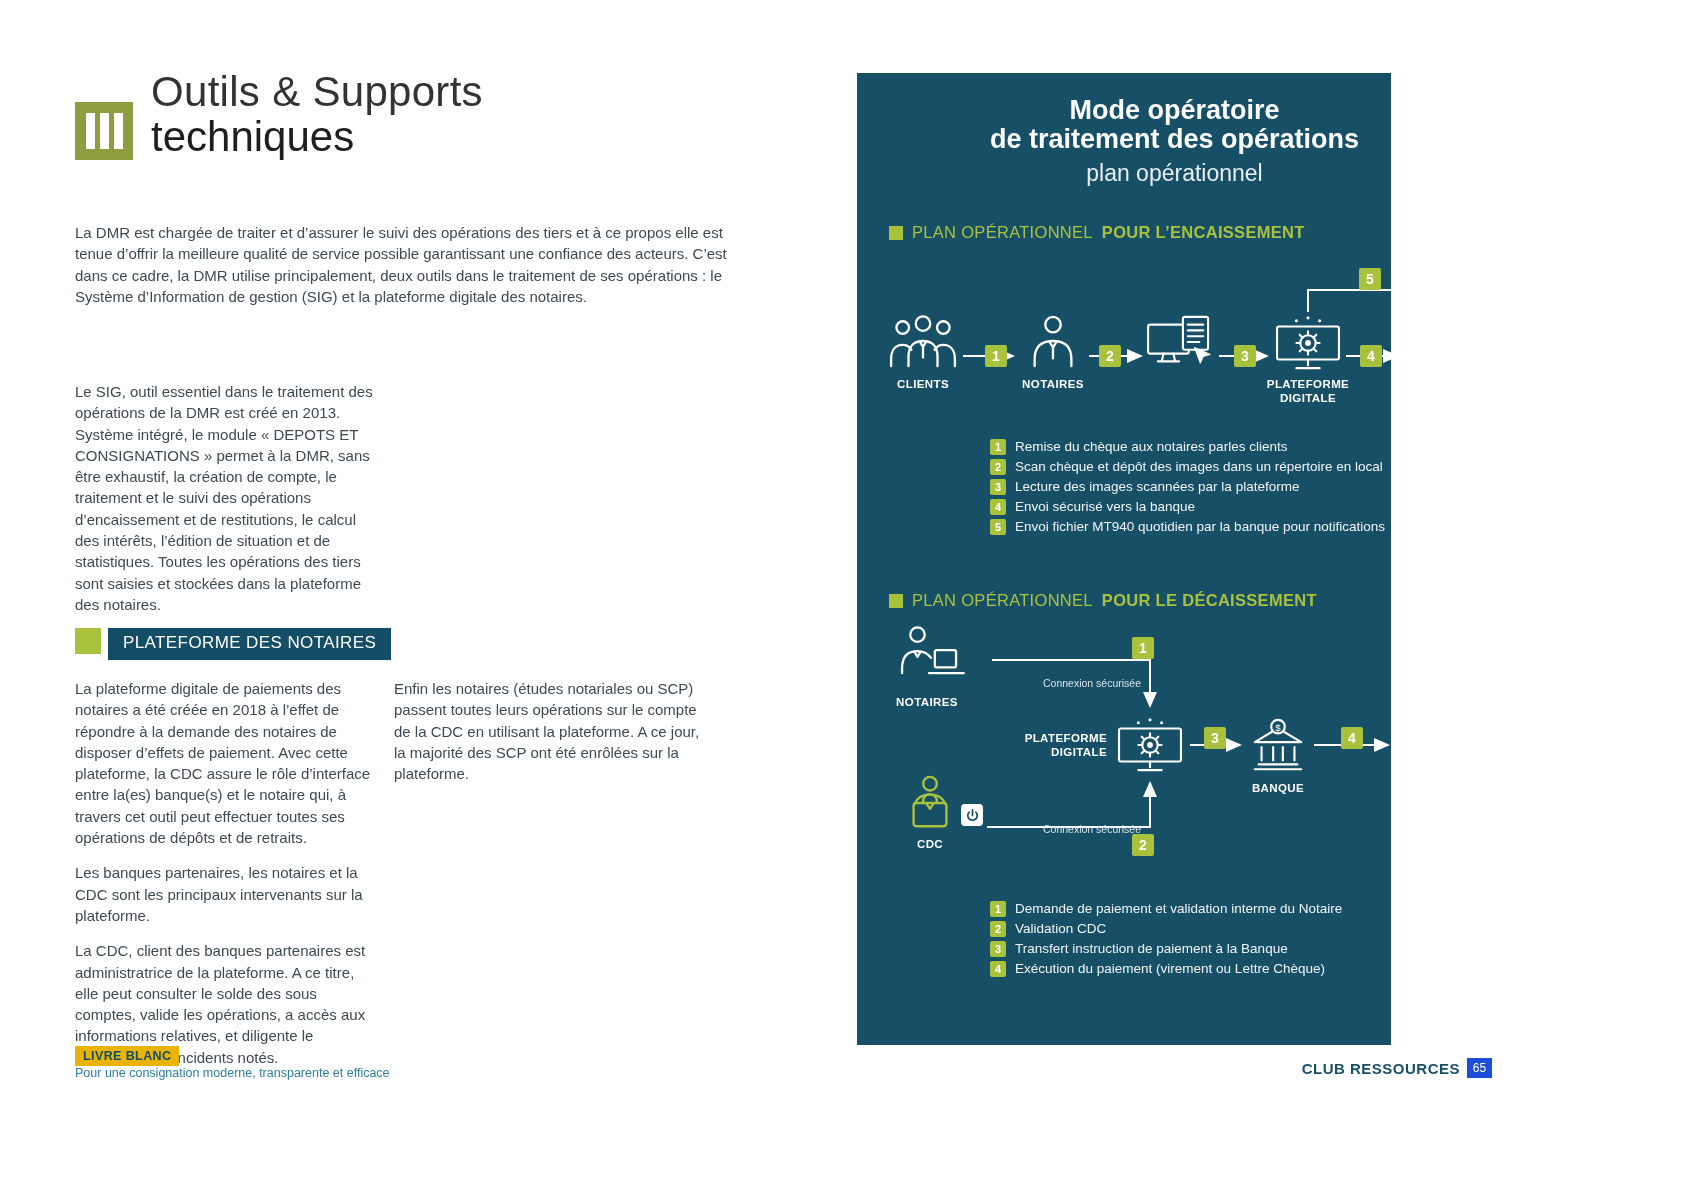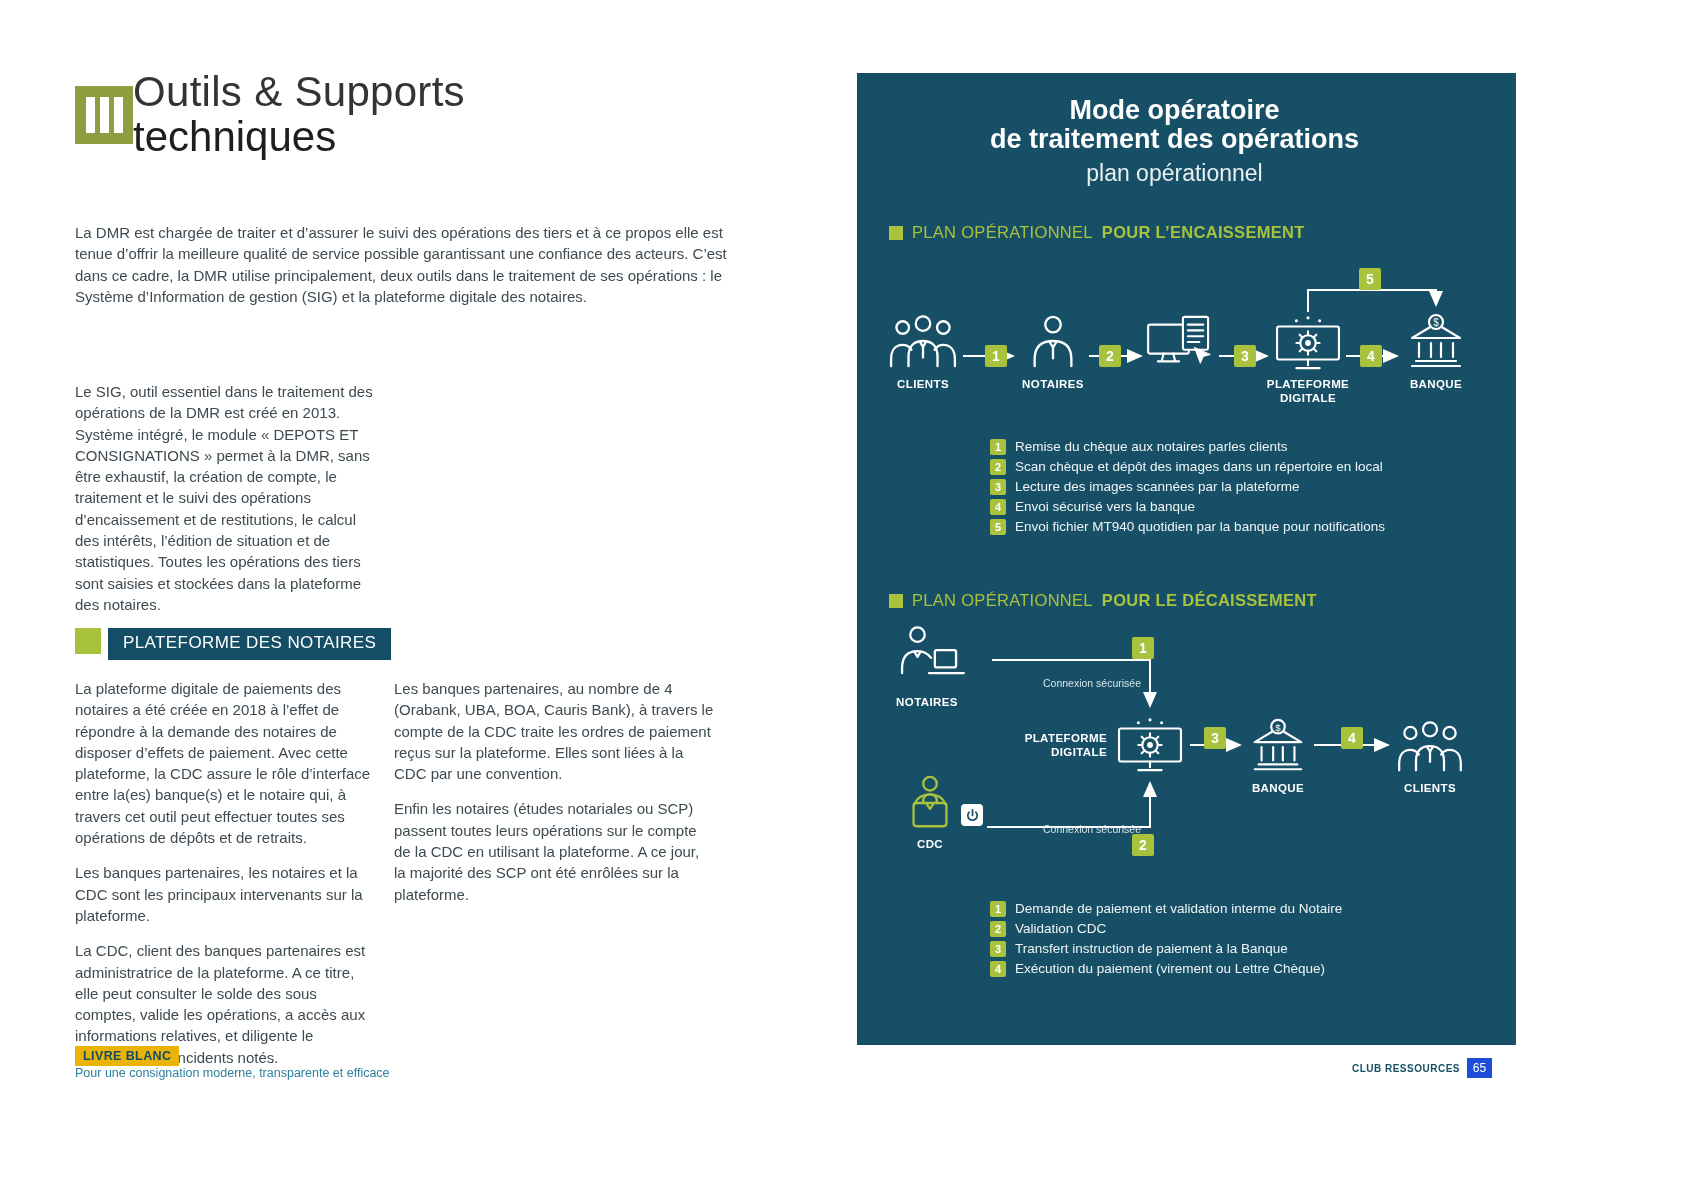--- a/index.html
+++ b/index.html
@@ -2,55 +2,55 @@
 <html><head>
 <meta charset="utf-8">
 <style>
   * { margin:0; padding:0; box-sizing:border-box; }
   html,body { background:#ffffff; }
   body { font-family:"Liberation Sans", sans-serif; }
   .page { position:relative; width:1697px; height:1200px; background:#fff; overflow:hidden; }
   .abs { position:absolute; }
 
   
-  .hdr { left:75px; top:70px; display:flex; align-items:center; }
+  .hdr { left:75px; top:70px; display:flex; align-items:flex-end; gap:18px; }
   .logo { width:58px; height:58px; background:#8C9E3F; display:flex; align-items:center; justify-content:center; gap:5px; }
   .logo i { display:block; width:9px; height:36px; background:#fff; }
   .title1 { font-size:42px; font-weight:400; color:#333; letter-spacing:.3px; line-height:1.05; }
   .title2 { font-size:42px; font-weight:400; color:#1e1e1e; line-height:1.1; }
   .body-text { font-size:15px; line-height:1.42; color:#3e4a51; }
   .para + .para { margin-top:14px; }
   .sec-header { display:flex; align-items:flex-start; gap:7px; }
   .sec-square { width:26px; height:26px; background:#A9C23D; flex:none; }
   .sec-banner { background:#134D66; color:#fff; font-size:17px; padding:5px 15px 7px; letter-spacing:.4px; white-space:nowrap; }
   .twocol { display:flex; gap:22px; }
   .col1 { width:297px; } .col2 { width:320px; }
   .lb-badge { display:inline-block; background:#eab308; color:#134D66; font-size:12.5px; font-weight:700; padding:3px 8px; letter-spacing:.4px; }
   .tagline { font-size:12.5px; color:#2E7F9E; }
 
   
-  .panel { left:857px; top:73px; width:659px; height:972px; background:#174F66;padding-left:28px; }
+  .panel { left:857px; top:73px; width:534px; height:972px; background:#174F66;padding-left:28px; }
   .panel-title { left:0; top:24px; width:635px; text-align:center; color:#fff; }
   .pt-b { font-size:27px; font-weight:700; line-height:1.0; margin-bottom:7px; }
   .pt-r { font-size:23px; font-weight:400; color:#E9EFF1; }
   .plan-heading { display:flex; align-items:center; gap:9px; font-size:16.5px; letter-spacing:.3px; color:#A9C23D; }
   .plan-square { width:14px; height:14px; background:#A9C23D; flex:none; }
   .ph-bold { font-weight:700; }
   .badge { width:22px; height:22px; background:#A9C23D; color:#fff; font-weight:700; font-size:14px;
            display:flex; align-items:center; justify-content:center; border-radius:2px; }
   .node-label { color:#fff; font-size:11.5px; font-weight:700; text-align:center; letter-spacing:.4px; line-height:14px; }
   .conn-label { color:#D9E3E7; font-size:10.5px; text-align:center;margin-top:12px; }
   .legend .step-row { display:flex; gap:9px; align-items:flex-start; margin-bottom:4px; }
   .step-num { width:16px; height:16px; background:#A9C23D; color:#fff; font-size:11px; font-weight:700; border-radius:2px;
               display:flex; align-items:center; justify-content:center; flex:none; }
   .step-text { color:#F1F5F6; font-size:13.5px; line-height:16px; }
 
   
   .foot-right { left:1160px; top:1058px; width:332px; display:flex; justify-content:flex-end; align-items:center; gap:7px; }
-  .brand { font-size:10px; font-weight:700; color:#174F66; letter-spacing:.5px; }
+  .brand { font-size:15px; font-weight:700; color:#174F66; letter-spacing:.5px; }
   .page-box { width:25px; height:20px; background:#1d4ed8; color:#fff; font-size:12px; display:flex; align-items:center; justify-content:center; }
 </style>
 </head>
 <body>
 
 <div class="page">
 
   <div class="abs hdr">
     <div class="logo">
         <i></i>
@@ -73,21 +73,20 @@
     <div class="sec-banner">PLATEFORME DES NOTAIRES</div>
   </div>
 
   <div class="abs twocol" style="left:75px; top:678px; width:660px;">
     <div class="col1 body-text">
       <div class="para">La plateforme digitale de paiements des notaires a été créée en 2018 à l’effet de répondre à la demande des notaires de disposer d’effets de paiement. Avec cette plateforme, la CDC assure le rôle d’interface entre la(es) banque(s) et le notaire qui, à travers cet outil peut effectuer toutes ses opérations de dépôts et de retraits.</div>
       <div class="para">Les banques partenaires, les notaires et la CDC sont les principaux intervenants sur la plateforme.</div>
       <div class="para">La CDC, client des banques partenaires est administratrice de la plateforme. A ce titre, elle peut consulter le solde des sous comptes, valide les opérations, a accès aux informations relatives, et diligente le traitement des incidents notés.</div>
     </div>
     <div class="col2 body-text">
-      <div class="para">Les banques partenaires, au nombre de 4 (Orabank, UBA, BOA, Cauris Bank), à travers le compte de la CDC traite les ordres de paiement reçus sur la plateforme. Elles sont liées à la CDC par une convention.</div>
       <div class="para">Enfin les notaires (études notariales ou SCP) passent toutes leurs opérations sur le compte de la CDC en utilisant la plateforme. A ce jour, la majorité des SCP ont été enrôlées sur la plateforme.</div>
     </div>
   </div>
 
   <div class="abs" style="left:75px; top:1046px;">
     <span class="lb-badge">LIVRE BLANC</span>
     <div class="tagline">Pour une consignation moderne, transparente et efficace</div>
   </div>
 
   <div class="abs panel">

